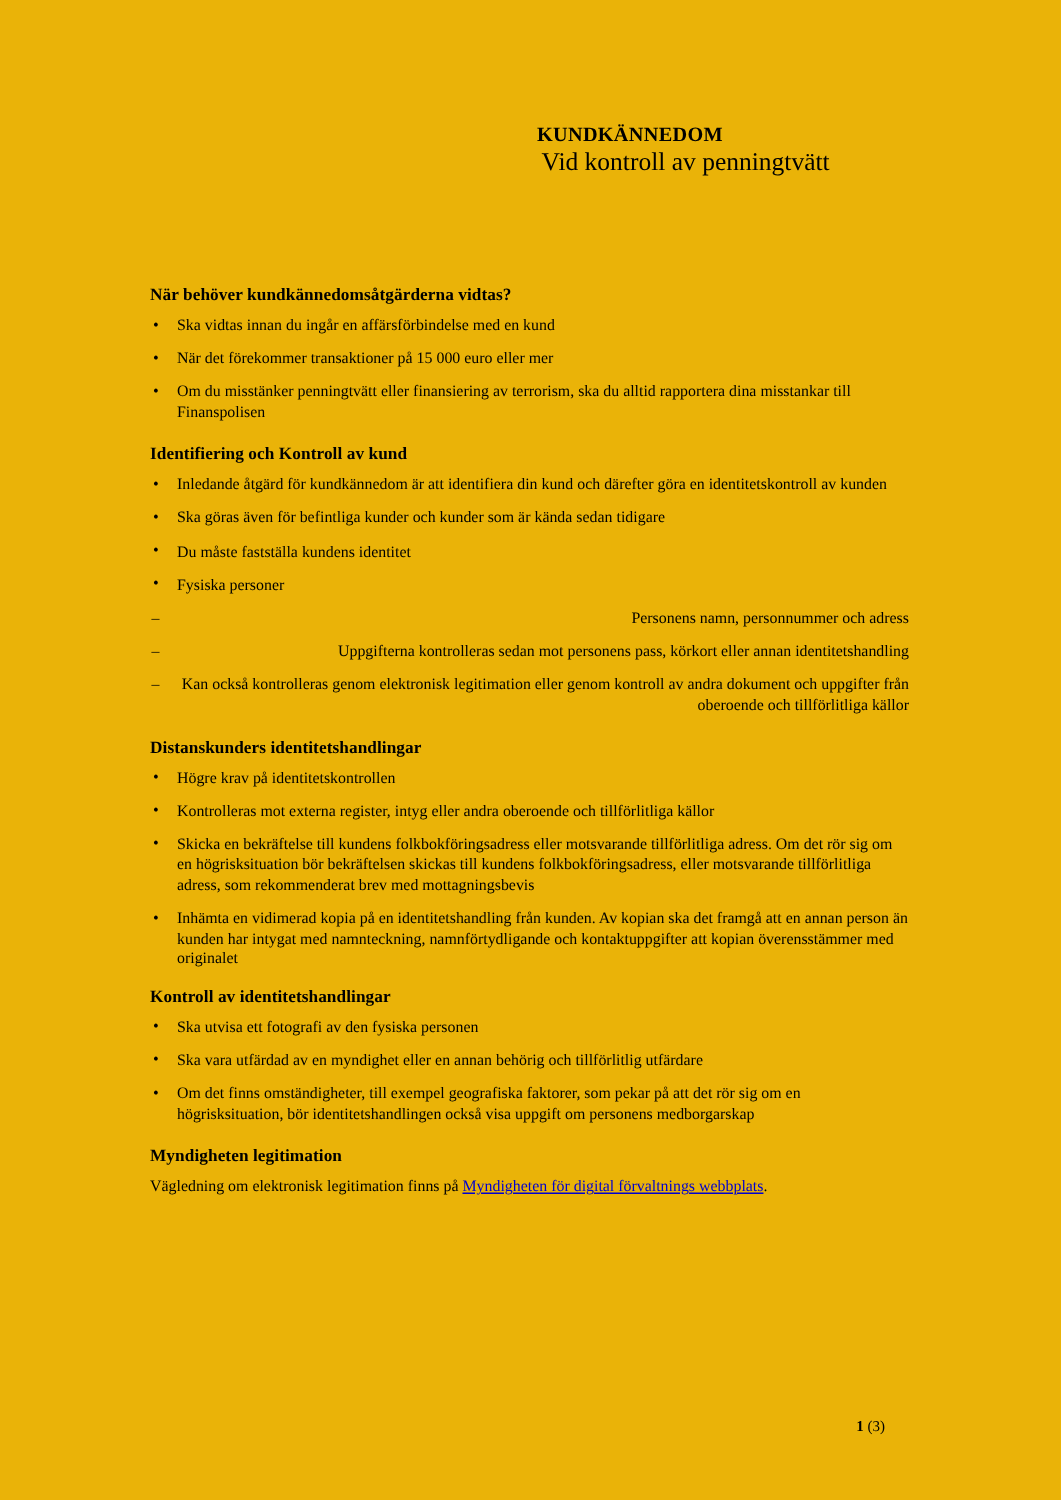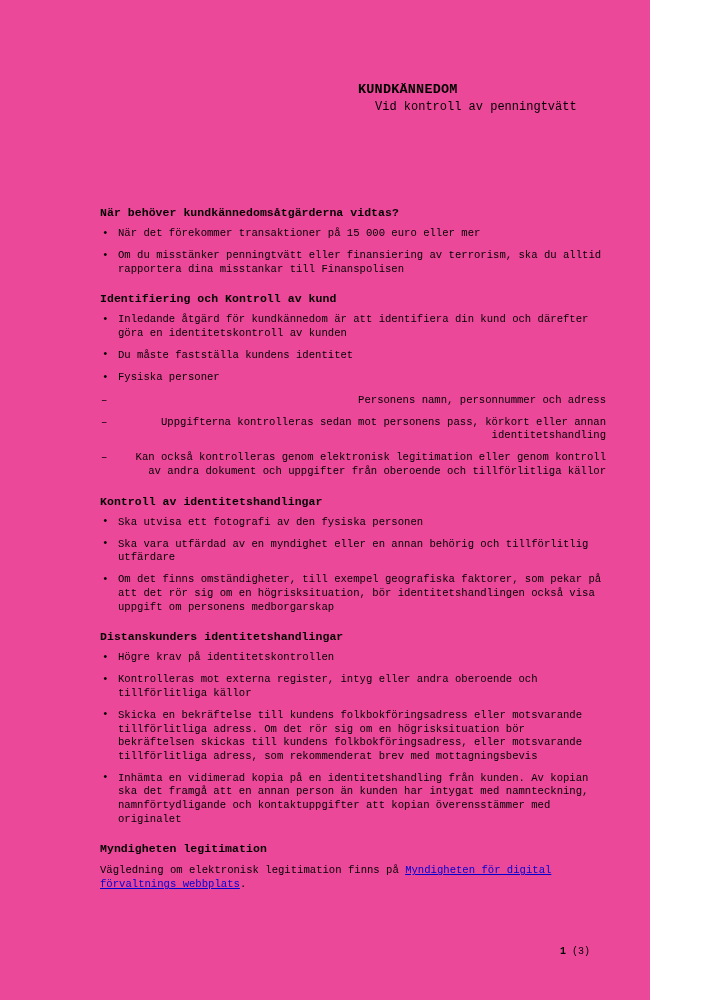--- a/index.html
+++ b/index.html
@@ -2,62 +2,62 @@
 <html><head>
 <meta charset="utf-8">
 <style>
   html, body {
     margin: 0;
     padding: 0;
     background: #ffffff;
   }
   .page {
     position: relative;
-    width: 650px;
+    width: 707px;
     height: 1000px;
-    background: #ec4899;
-    font-family: Liberation Mono, monospace;
+    background: #eab308;
+    font-family: Liberation Serif, serif;
     color: #000000;
     overflow: hidden;
     box-sizing: border-box;
   }
 
   
   .title-block {
     position: absolute;
     left: 358px;
     top: 82px;
     width: 300px;
   }
   .doc-title {
     font-size: 13.5px;
     font-weight: bold;
     letter-spacing: 0.2px;
     line-height: 16px;
     margin: 0;
   }
   .doc-subtitle {
-    font-size: 12px;
+    font-size: 17px;
     font-weight: normal;
     line-height: 17px;
-    margin: 1px 0 0 17px;
+    margin: 1px 0 0 3px;
   }
 
   
   .body-area {
     position: absolute;
     left: 100px;
     top: 190px;
     width: 506px;
   }
 
   h2.section-heading {
     font-size: 11.5px;
     font-weight: bold;
-    margin: 16px 0 7px 0;
+    margin: 0 0 7px 0;
     line-height: 14px;
     letter-spacing: 0.05px;
   }
   .section {
     margin-bottom: 14px;
   }
   .section.tight {
     margin-bottom: 11px;
   }
 
@@ -146,59 +146,61 @@
   <div class="title-block">
     <div class="doc-title">KUNDKÄNNEDOM</div>
     <div class="doc-subtitle">Vid kontroll av penningtvätt</div>
   </div>
 
   <div class="body-area">
 
     <div class="section">
       <h2 class="section-heading">När behöver kundkännedomsåtgärderna vidtas?</h2>
       <ul class="bullets">
+        <li class="bullet">Ska vidtas innan du ingår en affärsförbindelse med en kund</li>
         <li class="bullet">När det förekommer transaktioner på 15 000 euro eller mer</li>
         <li class="bullet">Om du misstänker penningtvätt eller finansiering av terrorism, ska du alltid rapportera dina misstankar till Finanspolisen</li>
       </ul>
     </div>
 
     <div class="section">
       <h2 class="section-heading">Identifiering och Kontroll av kund</h2>
       <ul class="bullets">
         <li class="bullet">Inledande åtgärd för kundkännedom är att identifiera din kund och därefter göra en identitetskontroll av kunden</li>
+        <li class="bullet">Ska göras även för befintliga kunder och kunder som är kända sedan tidigare</li>
         <li class="bullet">Du måste fastställa kundens identitet</li>
         <li class="bullet has-sub">Fysiska personer</li>
       </ul>
       <ul class="subbullets">
         <li class="subbullet">Personens namn, personnummer och adress</li>
         <li class="subbullet">Uppgifterna kontrolleras sedan mot personens pass, körkort eller annan identitetshandling</li>
         <li class="subbullet">Kan också kontrolleras genom elektronisk legitimation eller genom kontroll av andra dokument och uppgifter från oberoende och tillförlitliga källor</li>
       </ul>
     </div>
 
-    <div class="section">
-      <h2 class="section-heading">Kontroll av identitetshandlingar</h2>
-      <ul class="bullets">
-        <li class="bullet">Ska utvisa ett fotografi av den fysiska personen</li>
-        <li class="bullet">Ska vara utfärdad av en myndighet eller en annan behörig och tillförlitlig utfärdare</li>
-        <li class="bullet">Om det finns omständigheter, till exempel geografiska faktorer, som pekar på att det rör sig om en högrisksituation, bör identitetshandlingen också visa uppgift om personens medborgarskap</li>
-      </ul>
-    </div>
-
     <div class="section tight">
       <h2 class="section-heading">Distanskunders identitetshandlingar</h2>
       <ul class="bullets">
         <li class="bullet">Högre krav på identitetskontrollen</li>
         <li class="bullet">Kontrolleras mot externa register, intyg eller andra oberoende och tillförlitliga källor</li>
         <li class="bullet">Skicka en bekräftelse till kundens folkbokföringsadress eller motsvarande tillförlitliga adress. Om det rör sig om en högrisksituation bör bekräftelsen skickas till kundens folkbokföringsadress, eller motsvarande tillförlitliga adress, som rekommenderat brev med mottagningsbevis</li>
         <li class="bullet">Inhämta en vidimerad kopia på en identitetshandling från kunden. Av kopian ska det framgå att en annan person än kunden har intygat med namnteckning, namnförtydligande och kontaktuppgifter att kopian överensstämmer med originalet</li>
       </ul>
     </div>
 
     <div class="section">
+      <h2 class="section-heading">Kontroll av identitetshandlingar</h2>
+      <ul class="bullets">
+        <li class="bullet">Ska utvisa ett fotografi av den fysiska personen</li>
+        <li class="bullet">Ska vara utfärdad av en myndighet eller en annan behörig och tillförlitlig utfärdare</li>
+        <li class="bullet">Om det finns omständigheter, till exempel geografiska faktorer, som pekar på att det rör sig om en högrisksituation, bör identitetshandlingen också visa uppgift om personens medborgarskap</li>
+      </ul>
+    </div>
+
+    <div class="section">
       <h2 class="section-heading">Myndigheten legitimation</h2>
       <p class="para"><span>Vägledning om elektronisk legitimation finns på </span><a class="doclink" href="#">Myndigheten för digital förvaltnings webbplats</a><span>.</span></p>
     </div>
 
   </div>
 
   <div class="footer">
     <span class="pg-num">1</span><span>&nbsp;</span><span class="pg-total">(3)</span>
   </div>
 

